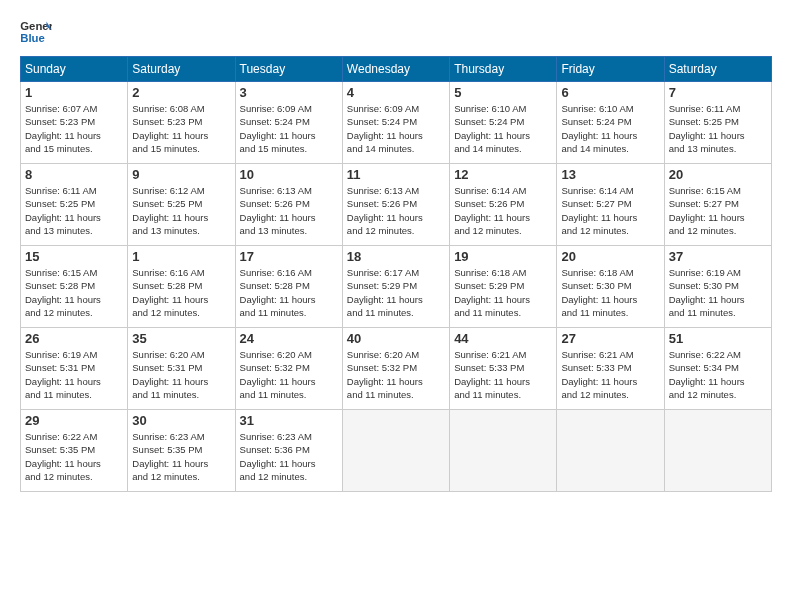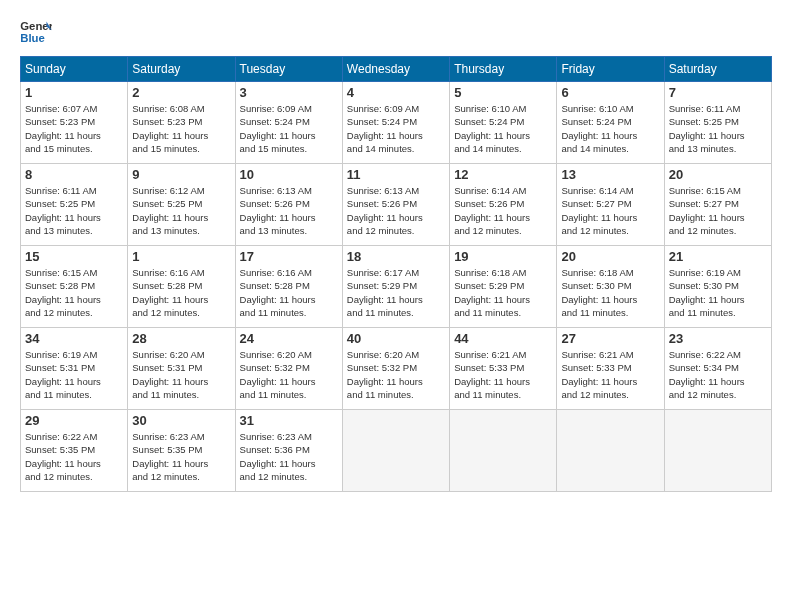--- a/index.html
+++ b/index.html
@@ -189,51 +189,51 @@
           </td>
           <td>
             <span class="day-number">19</span>
             <div class="day-info">Sunrise: 6:18 AM<br>Sunset: 5:29 PM<br>Daylight: 11 hours<br>and 11 minutes.</div>
           </td>
           <td>
             <span class="day-number">20</span>
             <div class="day-info">Sunrise: 6:18 AM<br>Sunset: 5:30 PM<br>Daylight: 11 hours<br>and 11 minutes.</div>
           </td>
           <td>
-            <span class="day-number">21</span>
+            <span class="day-number">37</span>
             <div class="day-info">Sunrise: 6:19 AM<br>Sunset: 5:30 PM<br>Daylight: 11 hours<br>and 11 minutes.</div>
           </td>
         </tr>
         <tr>
           <td>
-            <span class="day-number">34</span>
+            <span class="day-number">26</span>
             <div class="day-info">Sunrise: 6:19 AM<br>Sunset: 5:31 PM<br>Daylight: 11 hours<br>and 11 minutes.</div>
           </td>
           <td>
-            <span class="day-number">28</span>
+            <span class="day-number">35</span>
             <div class="day-info">Sunrise: 6:20 AM<br>Sunset: 5:31 PM<br>Daylight: 11 hours<br>and 11 minutes.</div>
           </td>
           <td>
             <span class="day-number">24</span>
             <div class="day-info">Sunrise: 6:20 AM<br>Sunset: 5:32 PM<br>Daylight: 11 hours<br>and 11 minutes.</div>
           </td>
           <td>
             <span class="day-number">40</span>
             <div class="day-info">Sunrise: 6:20 AM<br>Sunset: 5:32 PM<br>Daylight: 11 hours<br>and 11 minutes.</div>
           </td>
           <td>
             <span class="day-number">44</span>
             <div class="day-info">Sunrise: 6:21 AM<br>Sunset: 5:33 PM<br>Daylight: 11 hours<br>and 11 minutes.</div>
           </td>
           <td>
             <span class="day-number">27</span>
             <div class="day-info">Sunrise: 6:21 AM<br>Sunset: 5:33 PM<br>Daylight: 11 hours<br>and 12 minutes.</div>
           </td>
           <td>
-            <span class="day-number">23</span>
+            <span class="day-number">51</span>
             <div class="day-info">Sunrise: 6:22 AM<br>Sunset: 5:34 PM<br>Daylight: 11 hours<br>and 12 minutes.</div>
           </td>
         </tr>
         <tr>
           <td>
             <span class="day-number">29</span>
             <div class="day-info">Sunrise: 6:22 AM<br>Sunset: 5:35 PM<br>Daylight: 11 hours<br>and 12 minutes.</div>
           </td>
           <td>
             <span class="day-number">30</span>

